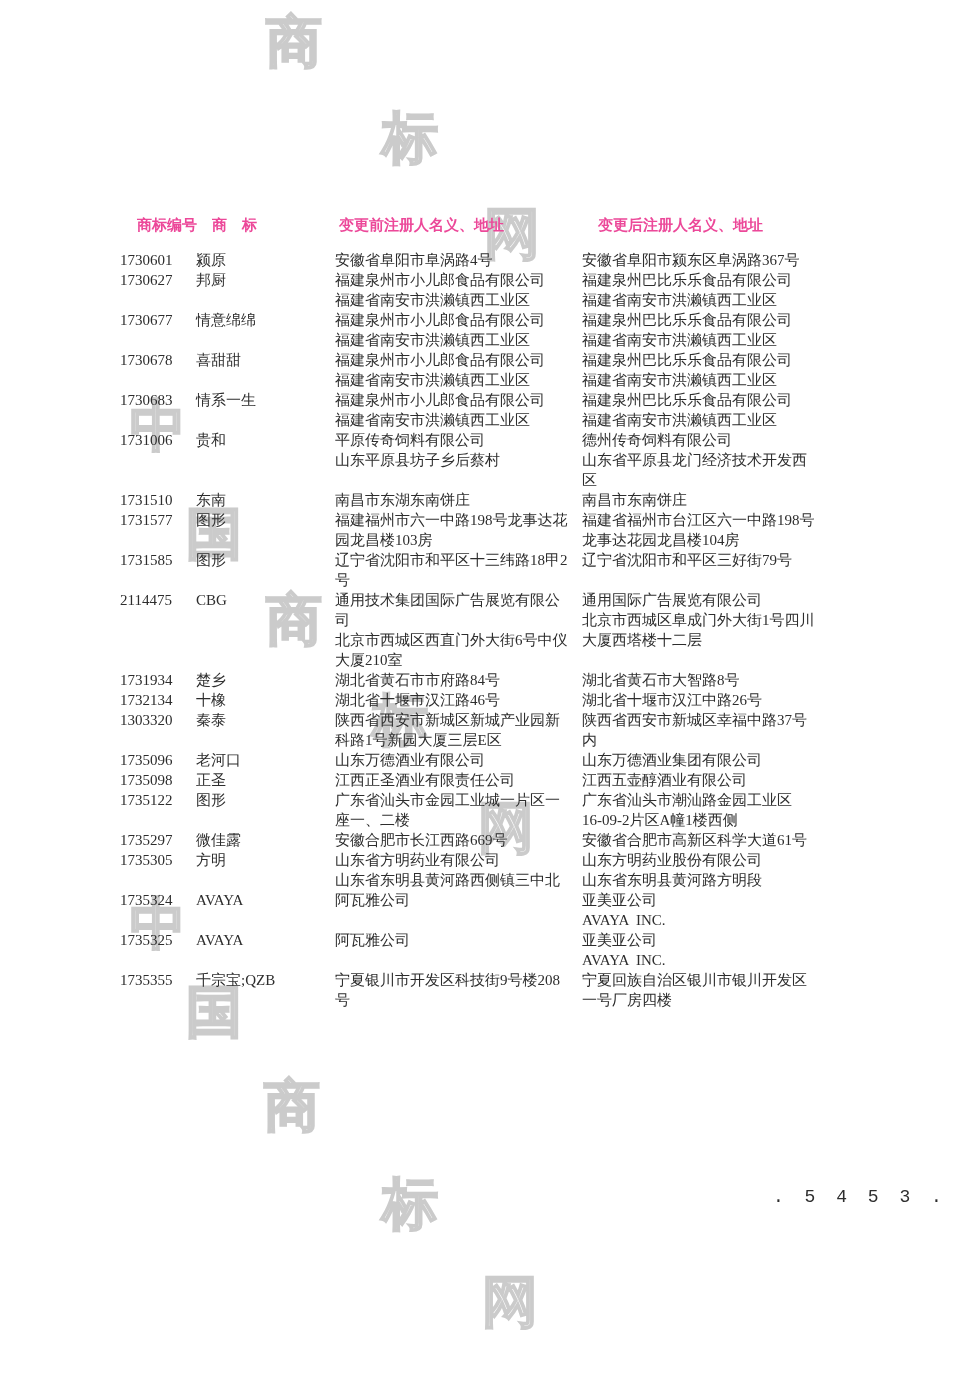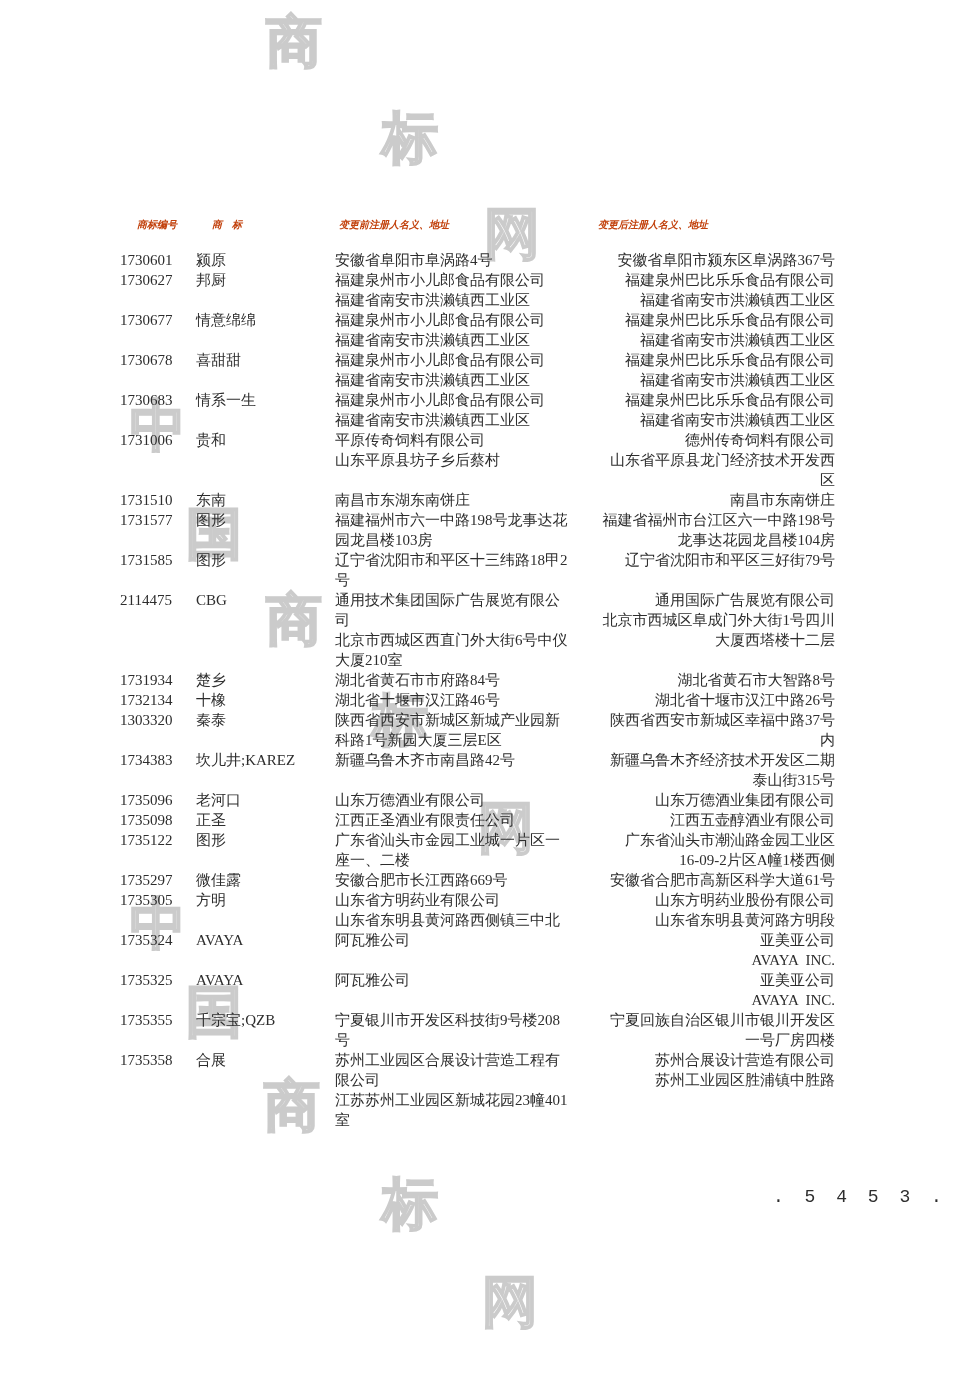--- a/index.html
+++ b/index.html
@@ -26,22 +26,22 @@
     font-size: 56px;
     line-height: 1;
     color: transparent;
     -webkit-text-stroke: 2px #cbcbcb;
     text-stroke: 2px #cbcbcb;
   }
   
   .header-row { position: absolute; top: 215px; left: 0; z-index: 1; }
   .hcell {
     position: absolute; top: 0;
-    font-size: 10px; font-weight: bold; color: #c2410c;
-    white-space: nowrap; line-height: 20px; font-style: italic;
+    font-size: 15px; font-weight: bold; color: #ec4899;
+    white-space: nowrap; line-height: 20px;
   }
   .h0 { left: 137px; }
   .h1 { left: 212px; }
   .h2 { left: 339px; }
   .h3 { left: 598px; }
   
   table.listing {
     position: absolute; left: 120px; top: 250px;
     border-collapse: collapse; table-layout: fixed;
     width: 715px; z-index: 1;
@@ -49,21 +49,21 @@
   table.listing td {
     vertical-align: top;
     font-size: 15px; line-height: 20px; color: #2d2d2d;
     white-space: pre-wrap;
     padding: 0;
     word-break: break-all;
   }
   td.c0 { width: 76px; }
   td.c1 { width: 139px; margin-left: 21px; }
   td.c2 { width: 247px; }
-  td.c3 { width: 253px; text-align: right; }
+  td.c3 { width: 253px; }
   
   .page-number {
     position: absolute; left: 773px; top: 1187px;
     font-size: 18px; color: #2d2d2d;
     letter-spacing: 5px;
     font-family: "Liberation Mono", "DejaVu Sans Mono", monospace;
     z-index: 1;
   }
 </style>
 </head>
@@ -189,27 +189,20 @@
         </tr>
         <tr>
           <td class="c0">1303320</td>
           <td class="c1">秦泰</td>
           <td class="c2">陕西省西安市新城区新城产业园新
 科路1号新园大厦三层E区</td>
           <td class="c3">陕西省西安市新城区幸福中路37号
 内</td>
         </tr>
         <tr>
-          <td class="c0">1734383</td>
-          <td class="c1">坎儿井;KAREZ</td>
-          <td class="c2">新疆乌鲁木齐市南昌路42号</td>
-          <td class="c3">新疆乌鲁木齐经济技术开发区二期
-泰山街315号</td>
-        </tr>
-        <tr>
           <td class="c0">1735096</td>
           <td class="c1">老河口</td>
           <td class="c2">山东万德酒业有限公司</td>
           <td class="c3">山东万德酒业集团有限公司</td>
         </tr>
         <tr>
           <td class="c0">1735098</td>
           <td class="c1">正圣</td>
           <td class="c2">江西正圣酒业有限责任公司</td>
           <td class="c3">江西五壶醇酒业有限公司</td>
@@ -251,28 +244,18 @@
 AVAYA  INC.</td>
         </tr>
         <tr>
           <td class="c0">1735355</td>
           <td class="c1">千宗宝;QZB</td>
           <td class="c2">宁夏银川市开发区科技街9号楼208
 号</td>
           <td class="c3">宁夏回族自治区银川市银川开发区
 一号厂房四楼</td>
         </tr>
-        <tr>
-          <td class="c0">1735358</td>
-          <td class="c1">合展</td>
-          <td class="c2">苏州工业园区合展设计营造工程有
-限公司
-江苏苏州工业园区新城花园23幢401
-室</td>
-          <td class="c3">苏州合展设计营造有限公司
-苏州工业园区胜浦镇中胜路</td>
-        </tr>
       </tbody>
   </table>
 
   <div class="page-number">. 5 4 5 3 .</div>
 
 </div>
 
 </body></html>

